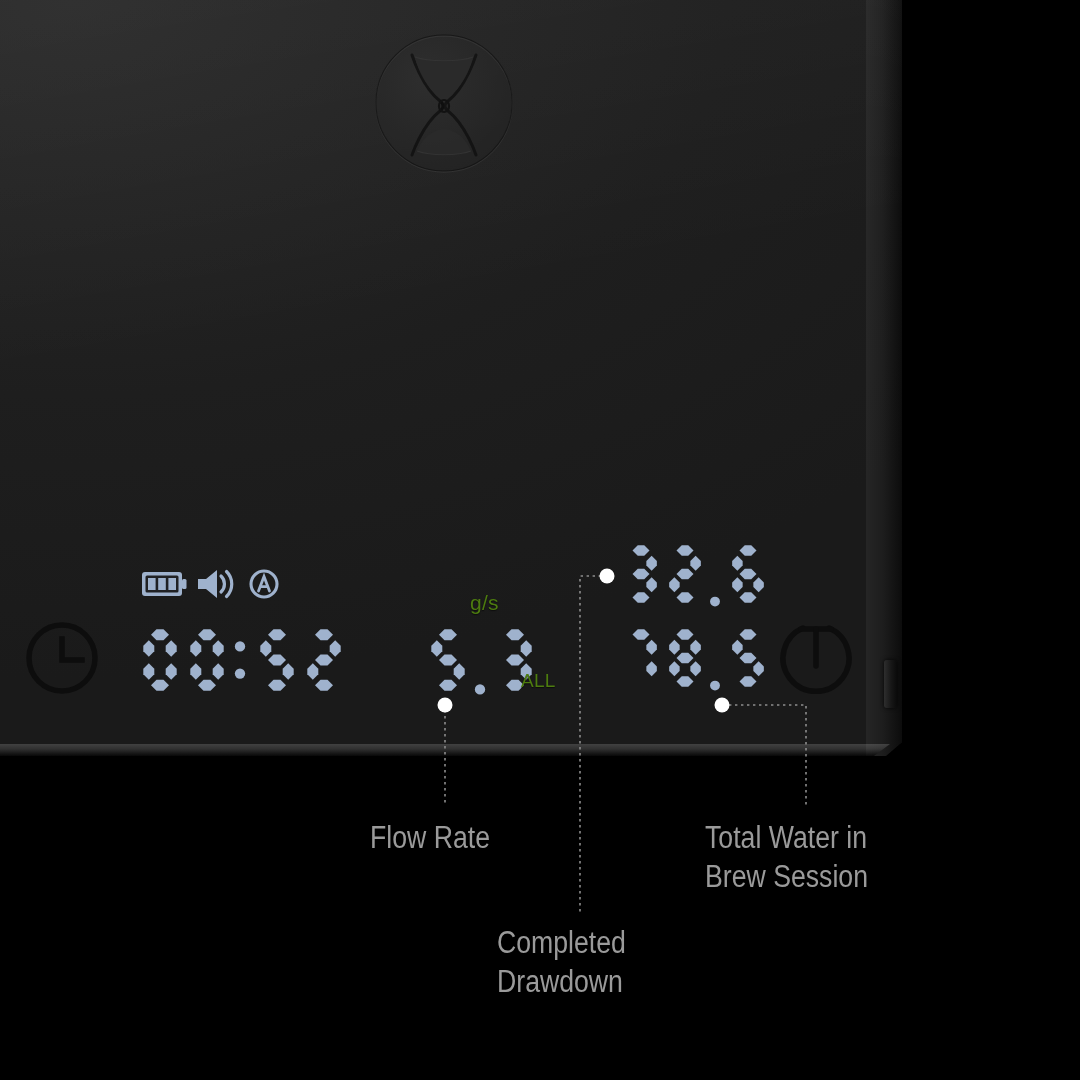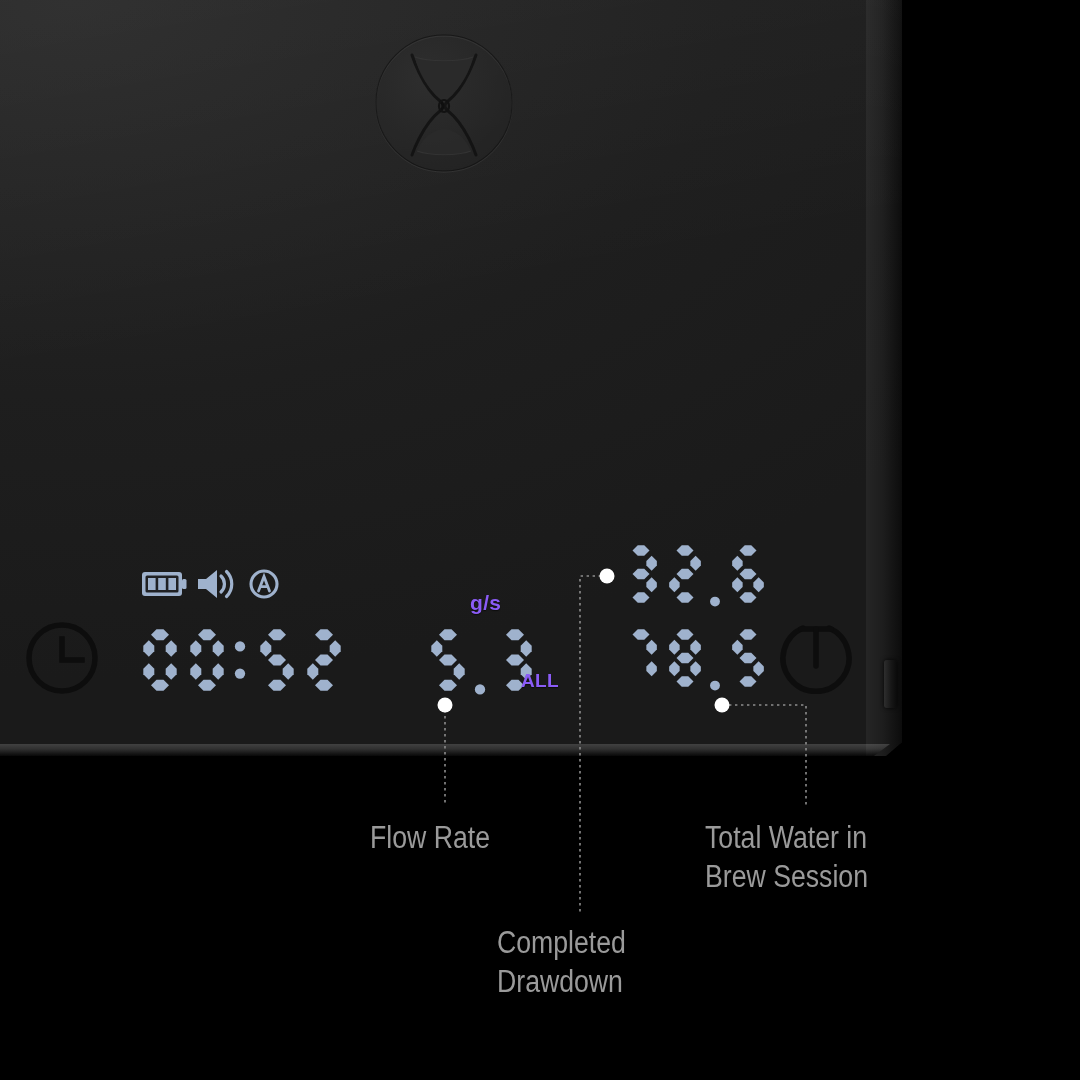--- a/index.html
+++ b/index.html
@@ -49,21 +49,21 @@
     position:absolute; left:368px; top:28px; width:152px; height:152px;
     opacity:.95;
   }
 
   
   .lcd{ position:absolute; left:0; top:520px; width:890px; height:215px; }
   .seg-blue{ fill:#9fb2cd; }
   .etch{ stroke:#0d0d0d; fill:none; }
 
   .lcd-text{
-    position:absolute; color:#8b5cf6; font-weight:700;
+    position:absolute; color:#4d7c0f; font-weight:400;
     font-family:"Liberation Sans", sans-serif; letter-spacing:.3px;
     text-shadow:0 1px 1px rgba(0,0,0,.55);
   }
   #unit-gs{ left:470px; top:591px; font-size:21px; }
   #unit-all{ left:521px; top:670px; font-size:19px; }
 
   
   .leaders{ position:absolute; left:0; top:0; width:1080px; height:1080px; pointer-events:none; }
   .dot{ fill:#ffffff; }
   .leader-line{ stroke:#8d8d8d; stroke-width:1.6; fill:none; stroke-dasharray:2.4 3.6; }

